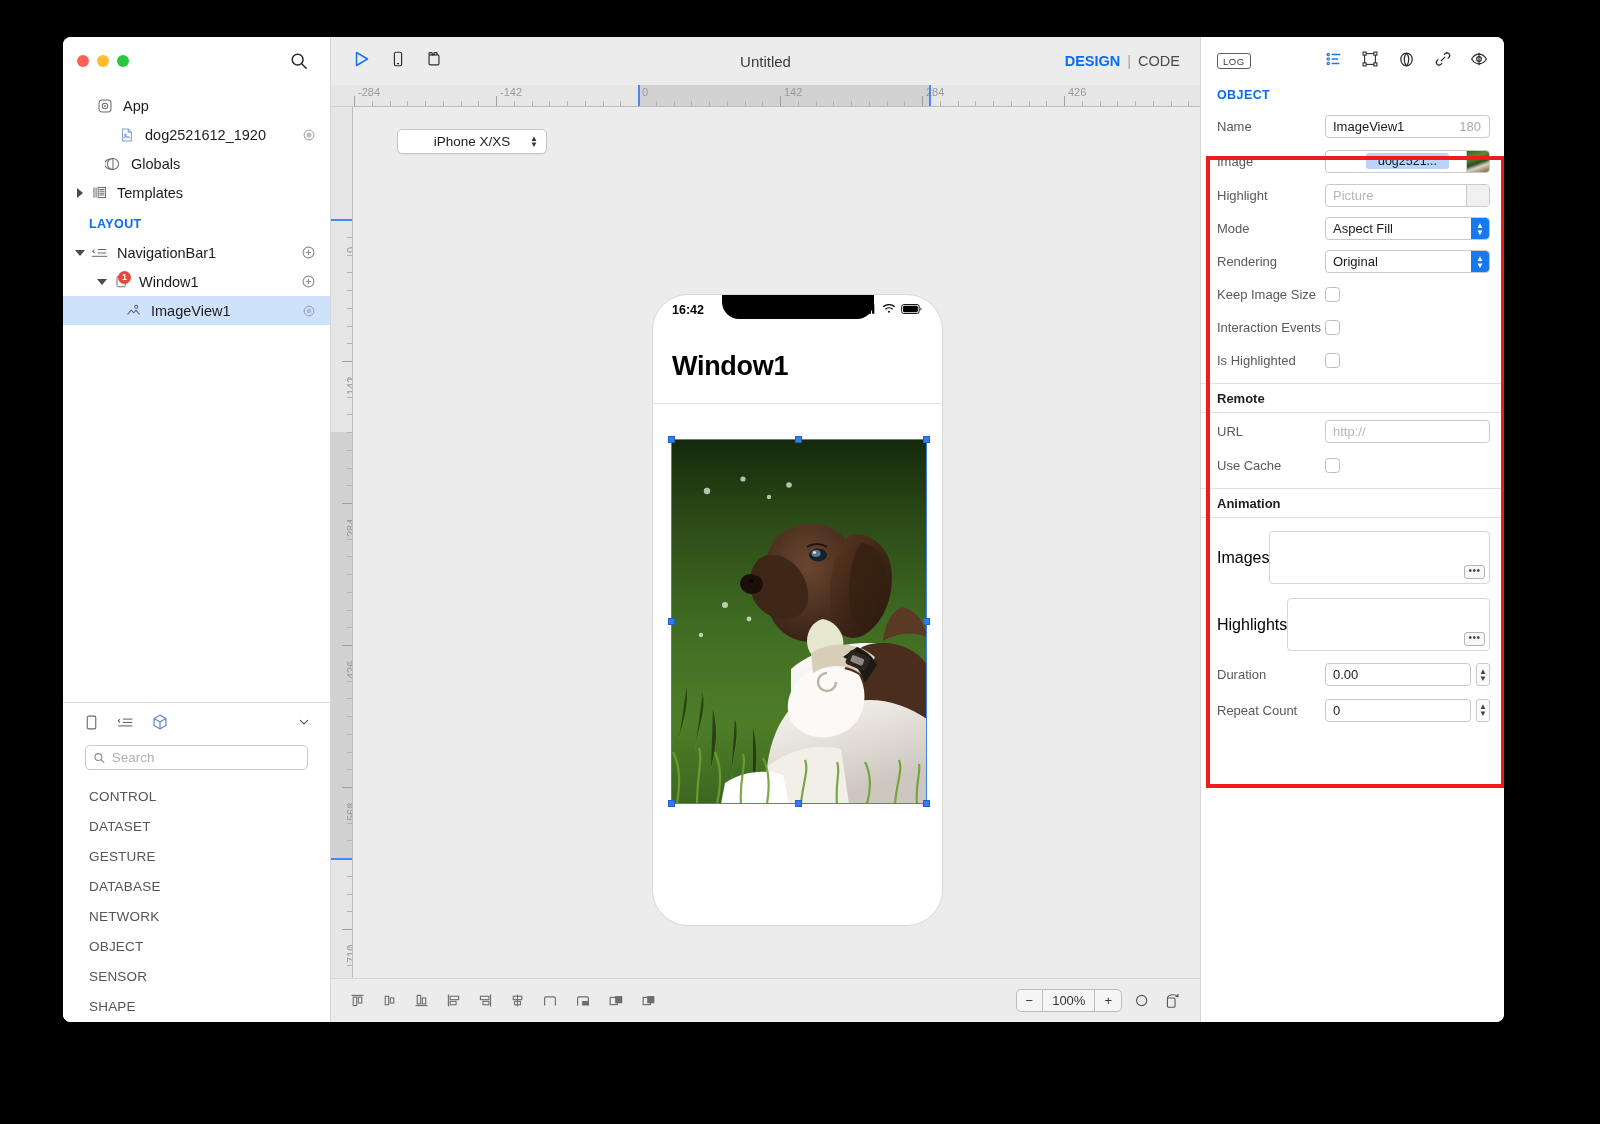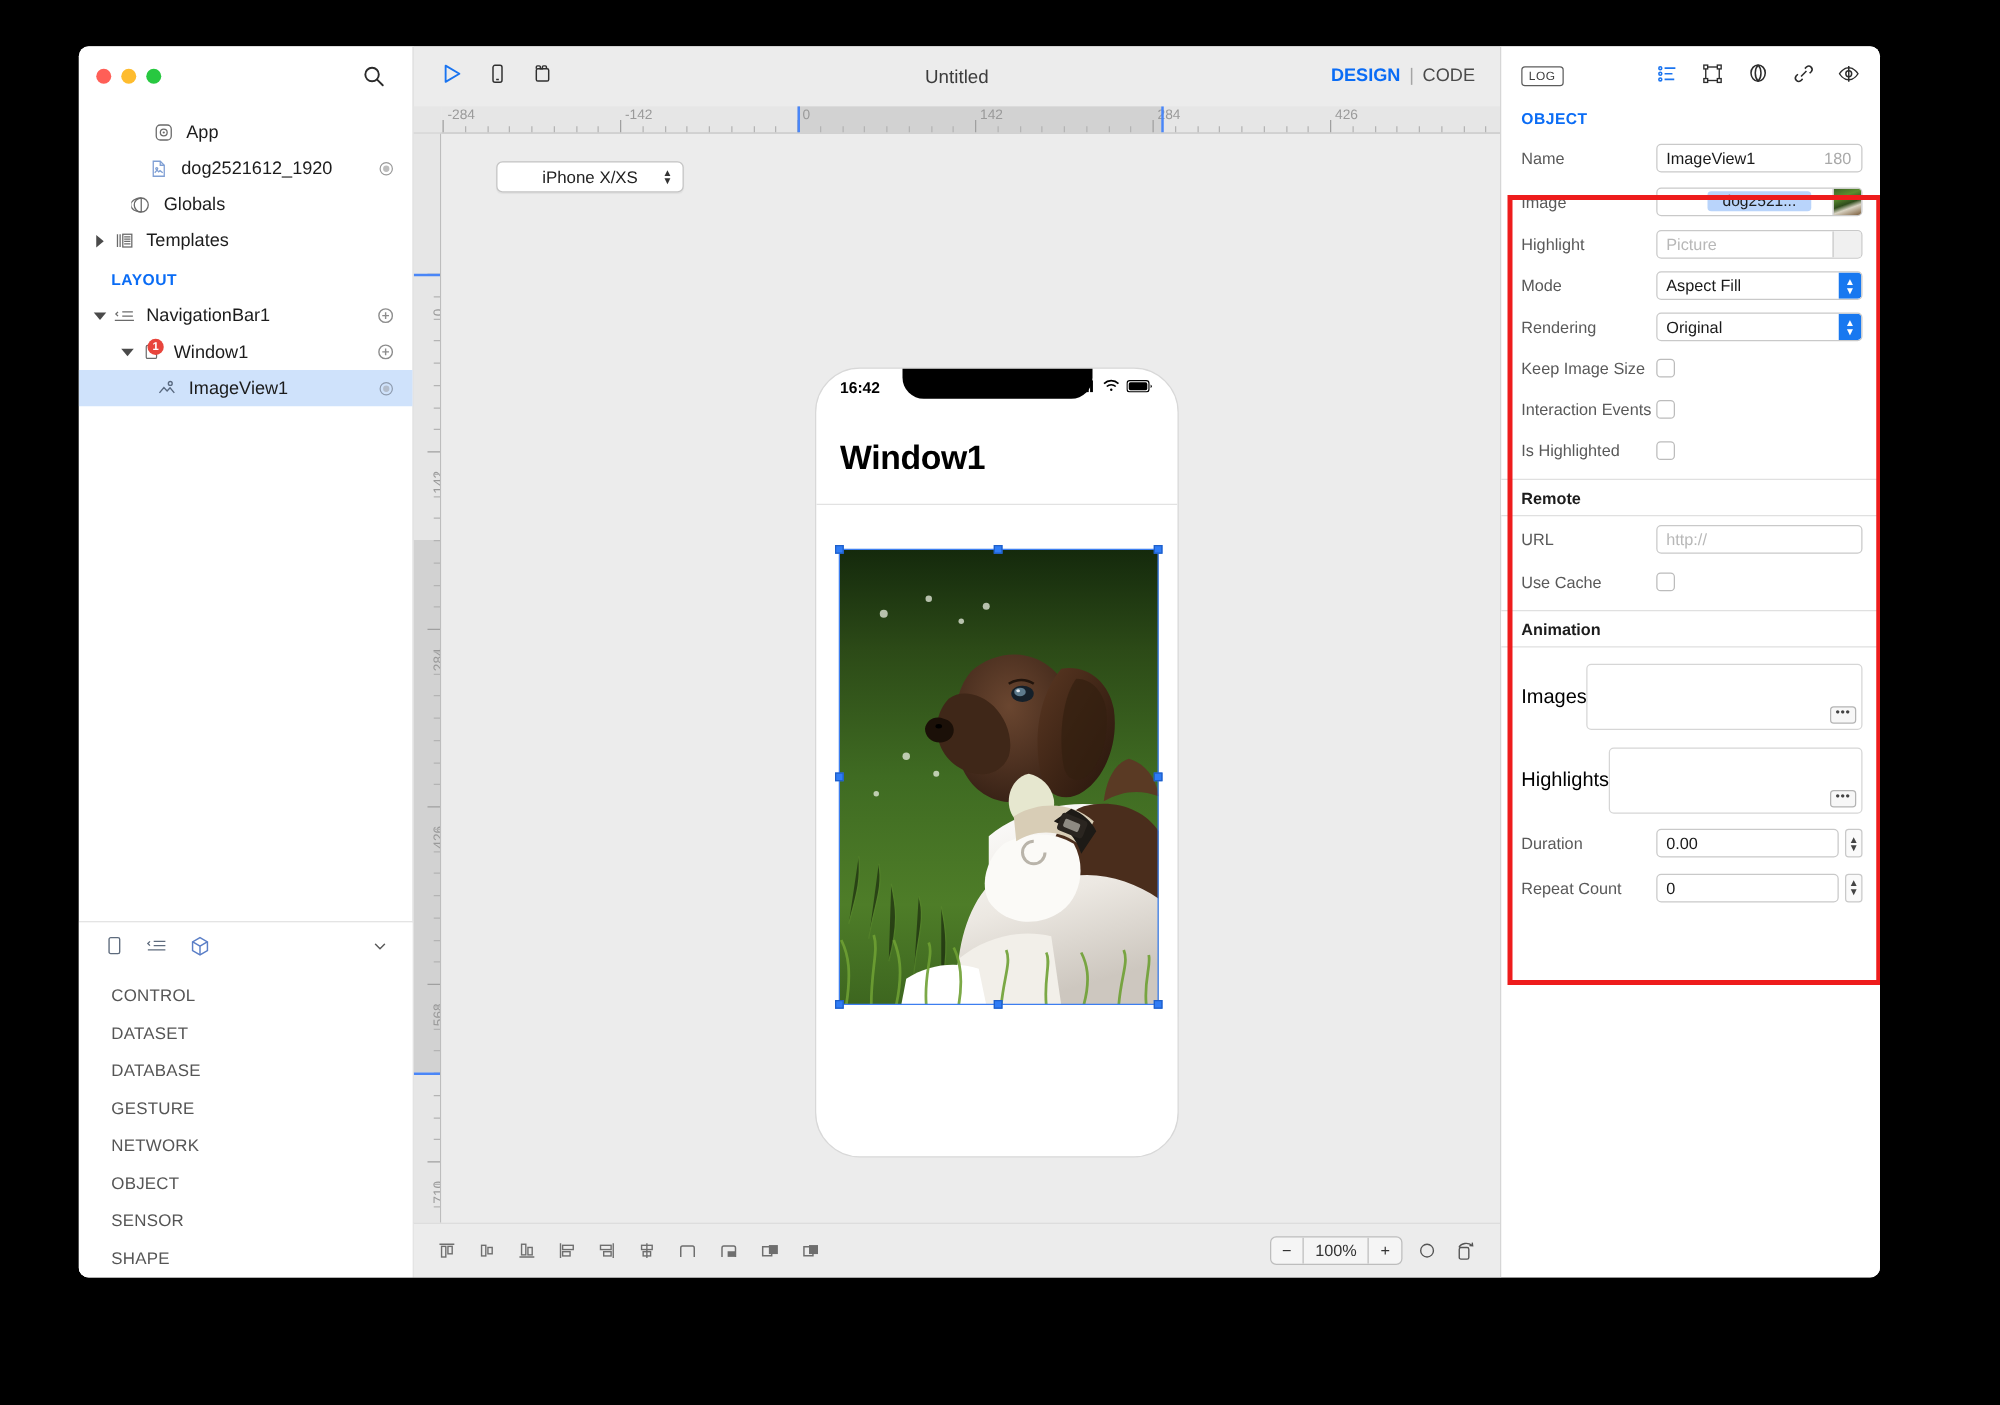--- a/index.html
+++ b/index.html
@@ -416,21 +416,21 @@
         <span class="sb-search-icon">
           <svg viewBox="0 0 20 20" width="18" height="18" fill="none" stroke="currentColor" stroke-width="1.7">
             <circle cx="8.5" cy="8.5" r="6"></circle>
               <line x1="13" y1="13" x2="18" y2="18" stroke-linecap="round"></line>
           </svg>
         </span>
       </div>
 
       <div class="tree">
 
-        <div class="tree-row" style="padding-left:44px">
+        <div class="tree-row" style="padding-left:18px">
           <div class="disc"></div>
           <div class="t-icon">
             <svg viewBox="0 0 20 20" width="16" height="16" fill="none" stroke="currentColor" stroke-width="1.3">
               <rect x="2.5" y="2.5" width="15" height="15" rx="4"></rect>
                 <circle cx="10" cy="10" r="3.4"></circle>
                 <circle cx="10" cy="10" r="1.1" fill="currentColor" stroke="none"></circle>
             </svg>
           </div>
           <span class="t-label">App</span>
         </div>
@@ -568,26 +568,35 @@
                 <line x1="10" y1="9.9" x2="10" y2="17.6"></line>
             </svg>
           </span>
           <span class="chev">
             <svg viewBox="0 0 20 20" width="16" height="16" fill="none" stroke="currentColor" stroke-width="1.5">
               <path d="M5.5 8l4.5 4.5L14.5 8" stroke-linecap="round"></path>
             </svg>
           </span>
         </div>
 
+        <div class="lib-search-wrap">
+          <div class="lib-search">
+            <svg viewBox="0 0 20 20" width="14" height="14" fill="none" stroke="#8d8d8d" stroke-width="1.8">
+              <circle cx="8.5" cy="8.5" r="5.4"></circle>
+                <line x1="12.6" y1="12.6" x2="17" y2="17" stroke-linecap="round"></line>
+            </svg>
+            <input type="text" value="" placeholder="Search" style="">
+          </div>
+        </div>
 
         <div class="lib-list">
           <div class="lib-item">CONTROL</div>
           <div class="lib-item">DATASET</div>
+          <div class="lib-item">GESTURE</div>
           <div class="lib-item">DATABASE</div>
-          <div class="lib-item">GESTURE</div>
           <div class="lib-item">NETWORK</div>
           <div class="lib-item">OBJECT</div>
           <div class="lib-item">SENSOR</div>
           <div class="lib-item">SHAPE</div>
         </div>
       </div>
     </div>
 
     <div class="center">
       <div class="c-toolbar">

